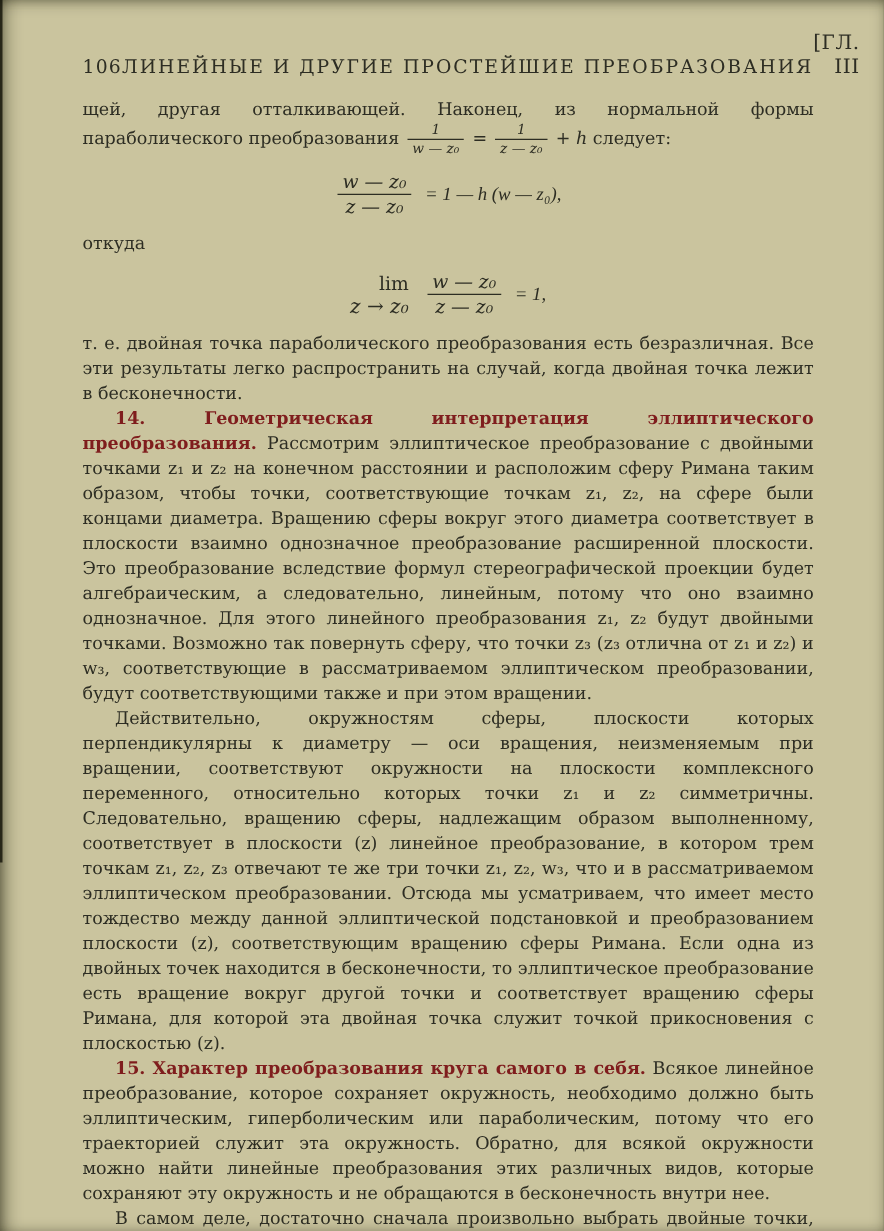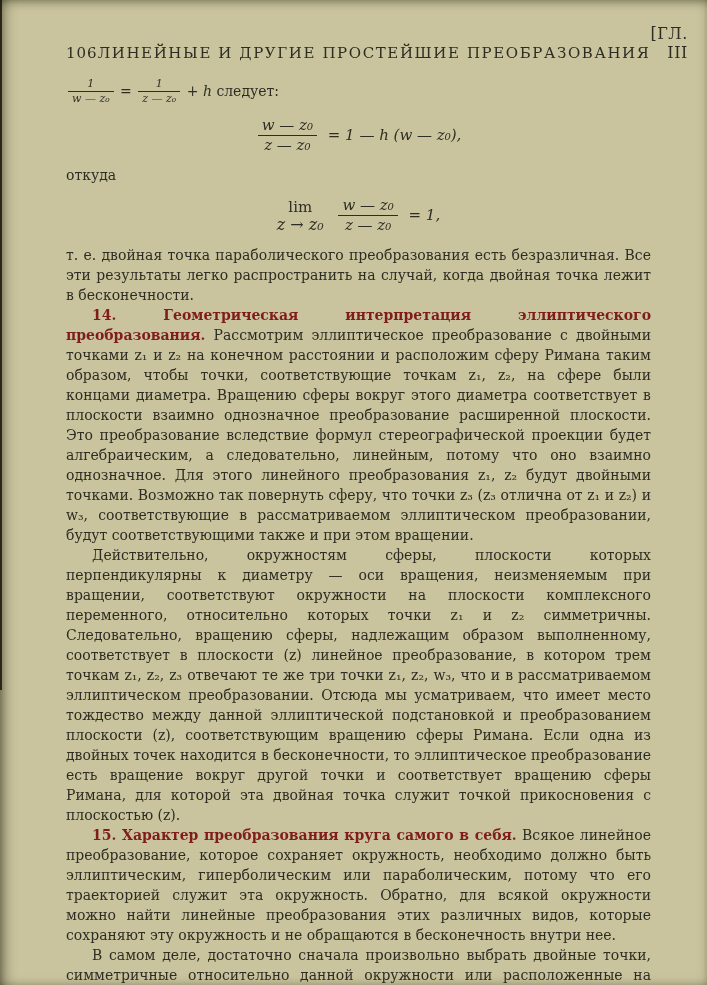--- a/index.html
+++ b/index.html
@@ -78,45 +78,46 @@
   .frac .den {
     display: block;
     padding: 1px 4px 0;
   }
   .inline-frac { font-size: 11px; line-height: 1.1; }
   .formula {
     text-align: center;
     margin: 12px 0 10px;
     font-size: 15px;
   }
-  .formula .rhs { margin-left: 4px; }
+  .formula .rhs { margin-left: 4px; font-family: Liberation Serif, serif; }
   .lim {
     display: inline-block;
     vertical-align: middle;
-    text-align: center;
+    text-align: right;
     margin-right: 8px;
   }
   .lim-word { display: block; font-style: normal; }
   .lim-sub { display: block; font-size: 16px; margin-top: -2px; }
 </style>
 </head>
 <body>
 
 <div class="page">
   <div class="edge-line"></div>
 
   <header class="running-header">
     <span class="page-number">106</span>
     <span class="running-title">ЛИНЕЙНЫЕ И ДРУГИЕ ПРОСТЕЙШИЕ ПРЕОБРАЗОВАНИЯ</span>
     <span class="chapter-label">[ГЛ. III</span>
   </header>
 
   <main class="text-block">
 
     <p class="para">
+      <span>щей, другая отталкивающей. Наконец, из нормальной формы параболического преобразования</span>
       <span class="frac inline-frac"><span class="num">1</span><span class="den">w — z₀</span></span>
       <span class="math">=</span>
       <span class="frac inline-frac"><span class="num">1</span><span class="den">z — z₀</span></span>
       <span class="math">+ h</span>
       <span>следует:</span>
     </p>
 
     <div class="formula">
       <span class="frac"><span class="num">w — z₀</span><span class="den">z — z₀</span></span>
       <span class="math rhs">= 1 — h (w — z₀),</span>

